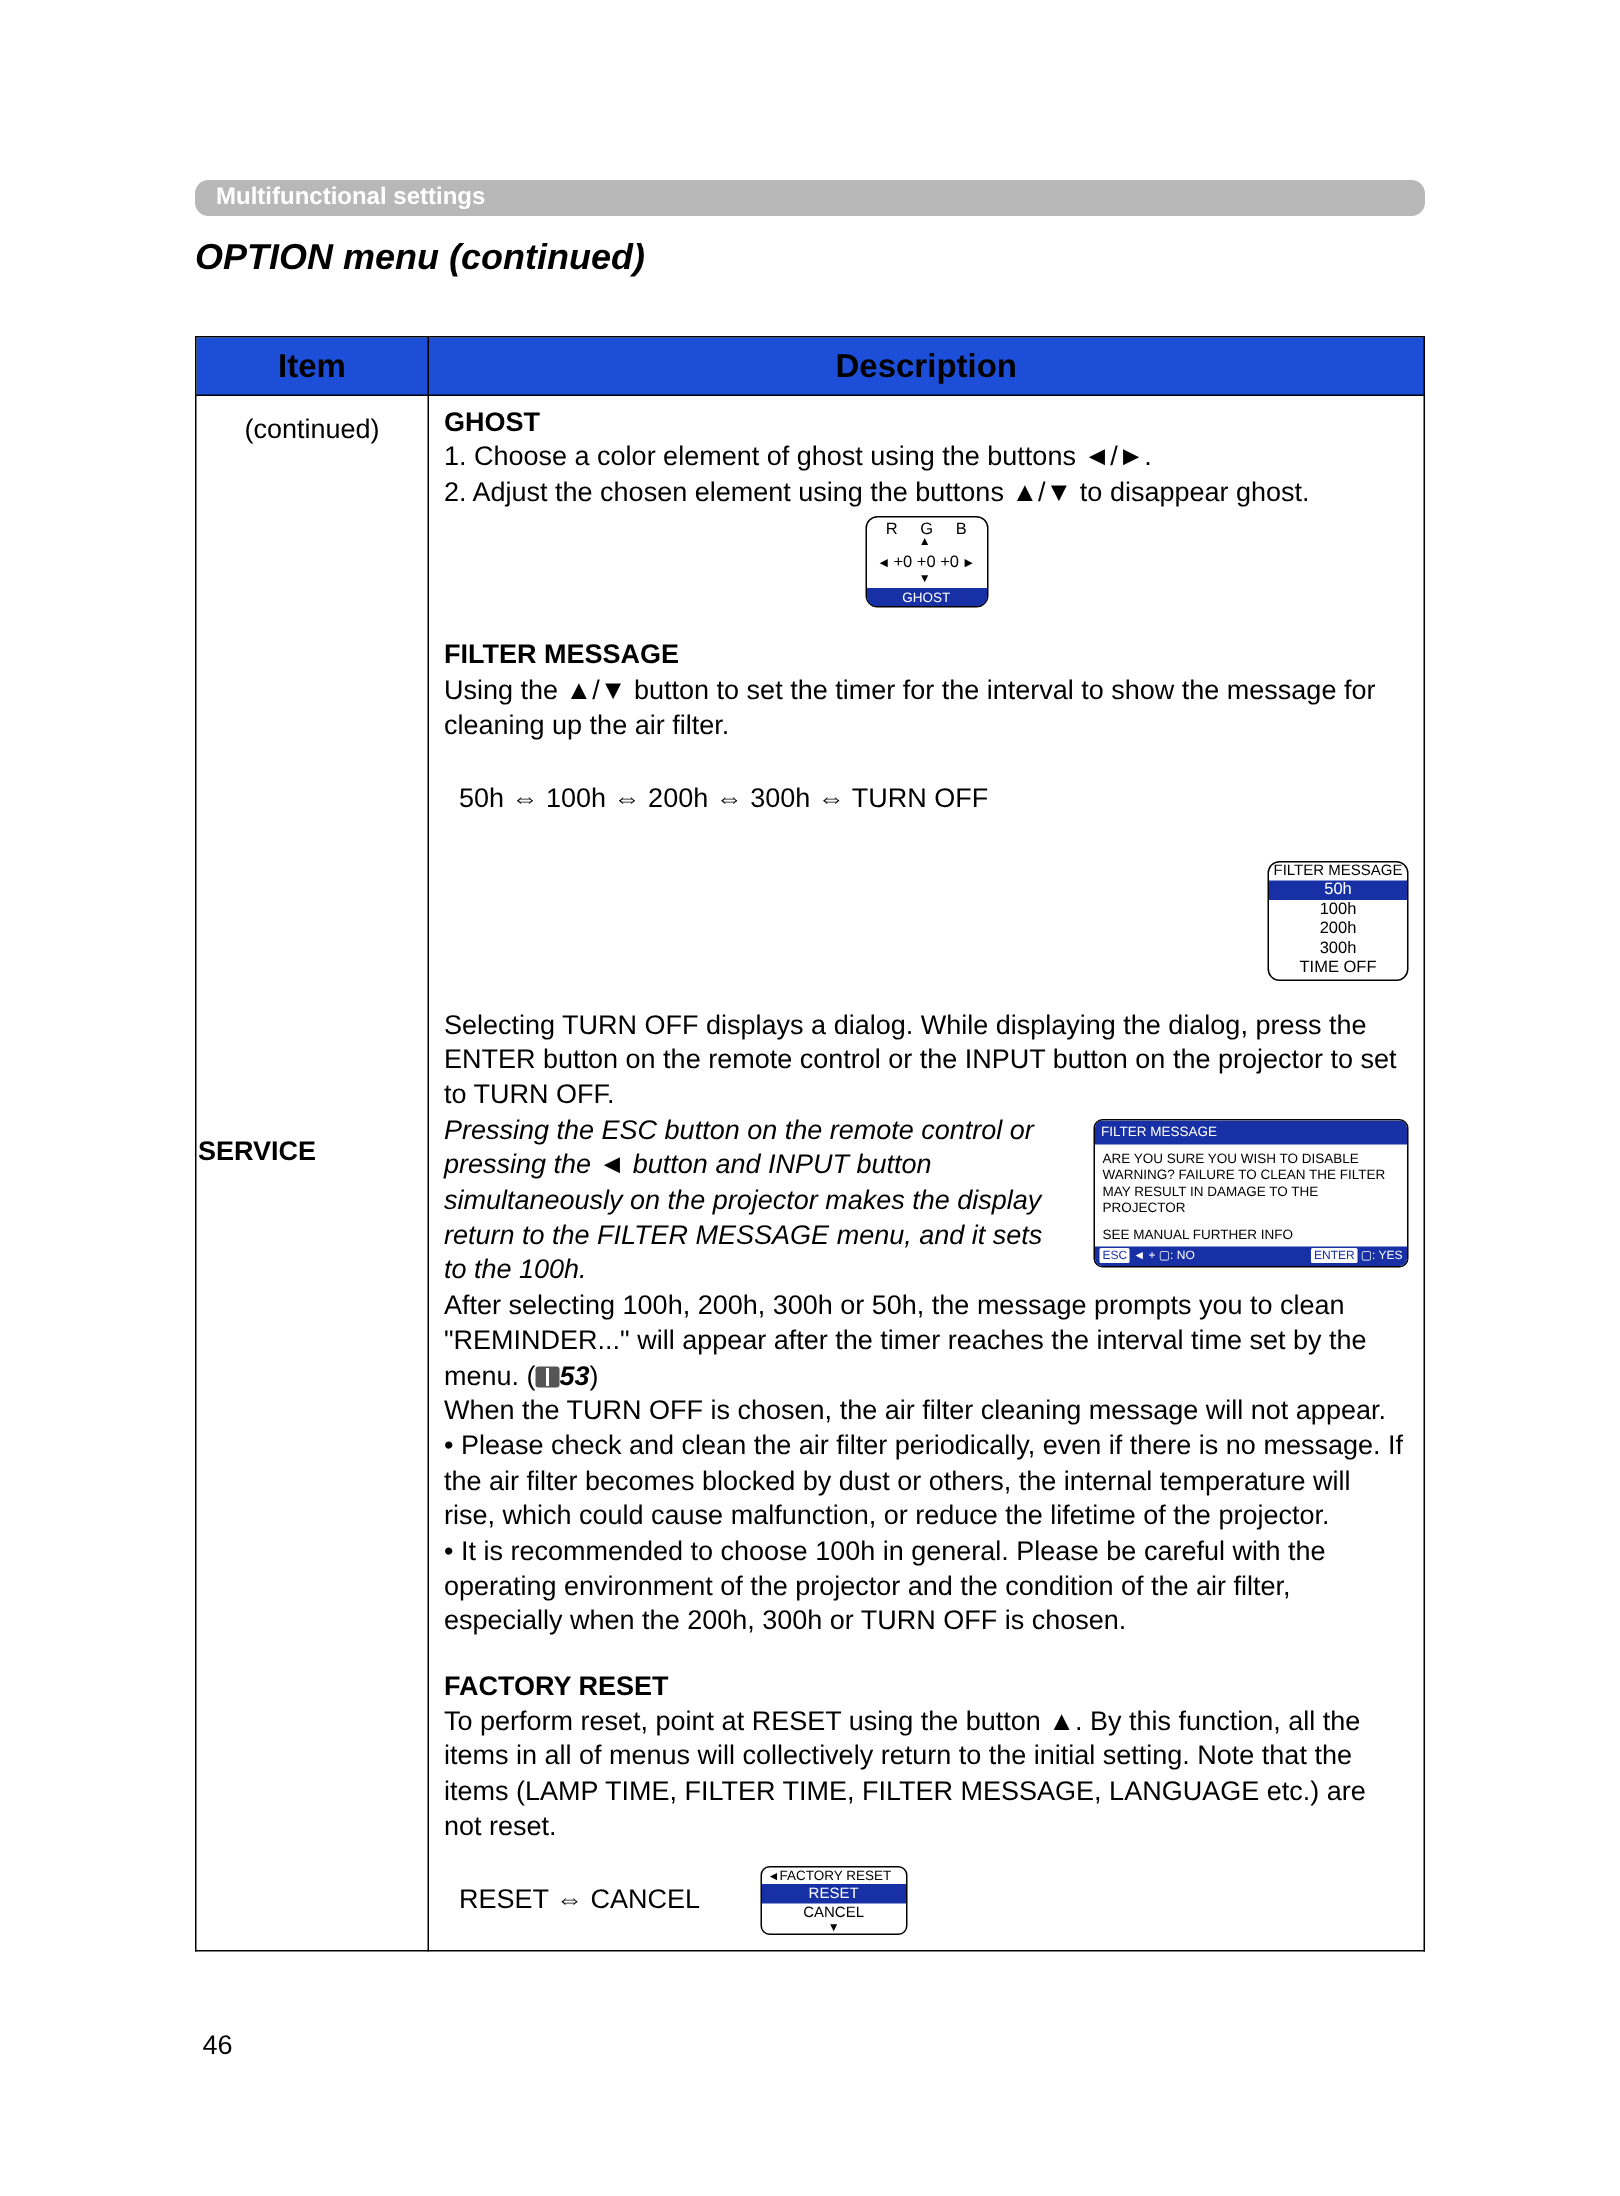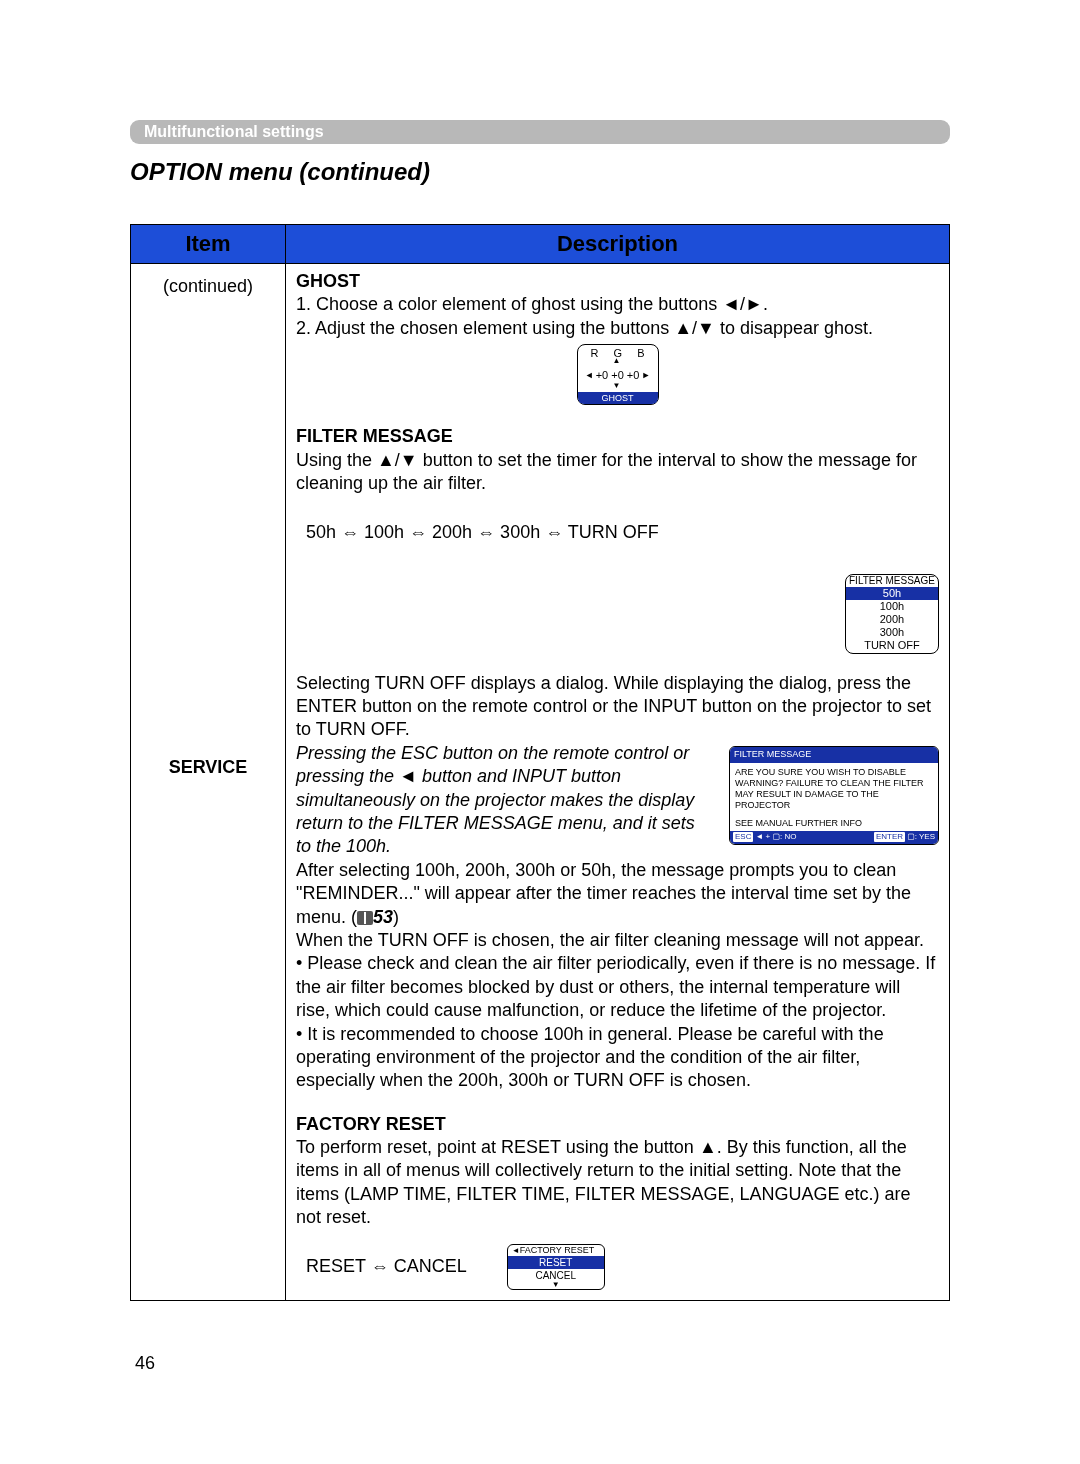--- a/index.html
+++ b/index.html
@@ -54,21 +54,21 @@
   col.item-col { width: 155px; }
   .item-cell {
     text-align: center;
     font-size: 18px;
     padding-top: 6px;
     vertical-align: top;
   }
   .service-label {
     font-weight: bold;
     font-size: 18px;
-    text-align: center;
+    text-align: left;
   }
   .desc-cell {
     padding: 6px 10px 10px 10px;
     font-size: 18px;
     line-height: 1.3;
   }
   .sub-title {
     font-weight: bold;
   }
   .block { margin-bottom: 20px; }
@@ -255,21 +255,21 @@
                 <span>Using the </span><span class="arrows">▲/▼</span><span> button to set the timer for the interval to show the message for cleaning up the air filter.</span>
                 <div style="height:26px;"></div>
                 <div style="text-align:left; padding-left:10px;">50h ⇔ 100h ⇔ 200h ⇔ 300h ⇔ TURN OFF</div>
               </div>
               <div class="fm-box">
                 <div class="fm-box-title">FILTER MESSAGE</div>
                 <div class="sel">50h</div>
                 <div>100h</div>
                 <div>200h</div>
                 <div>300h</div>
-                <div>TURN OFF</div>
+                <div>TIME OFF</div>
               </div>
             </div>
 
             <div style="height:18px;"></div>
 
             <div>Selecting TURN OFF displays a dialog. While displaying the dialog, press the ENTER button on the remote control or the INPUT button on the projector to set to TURN OFF.</div>
 
             <div class="fm-dlg-wrap">
               <div class="fm-dlg-text">Pressing the ESC button on the remote control or pressing the ◄ button and INPUT button simultaneously on the projector makes the display return to the FILTER MESSAGE menu, and it sets to the 100h.</div>
               <div class="fm-dlg">

